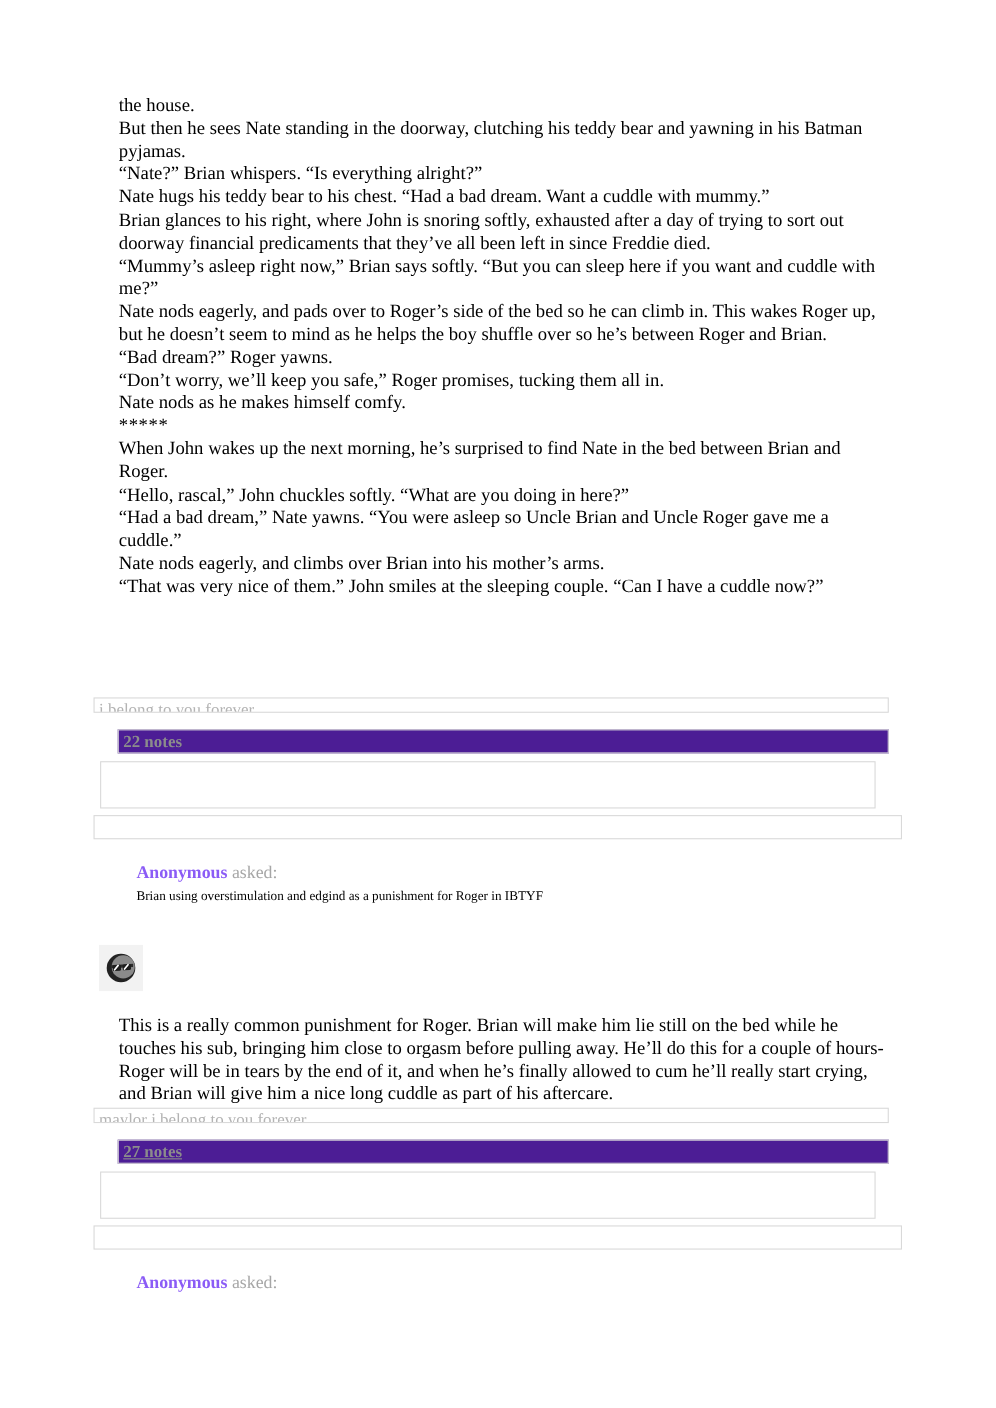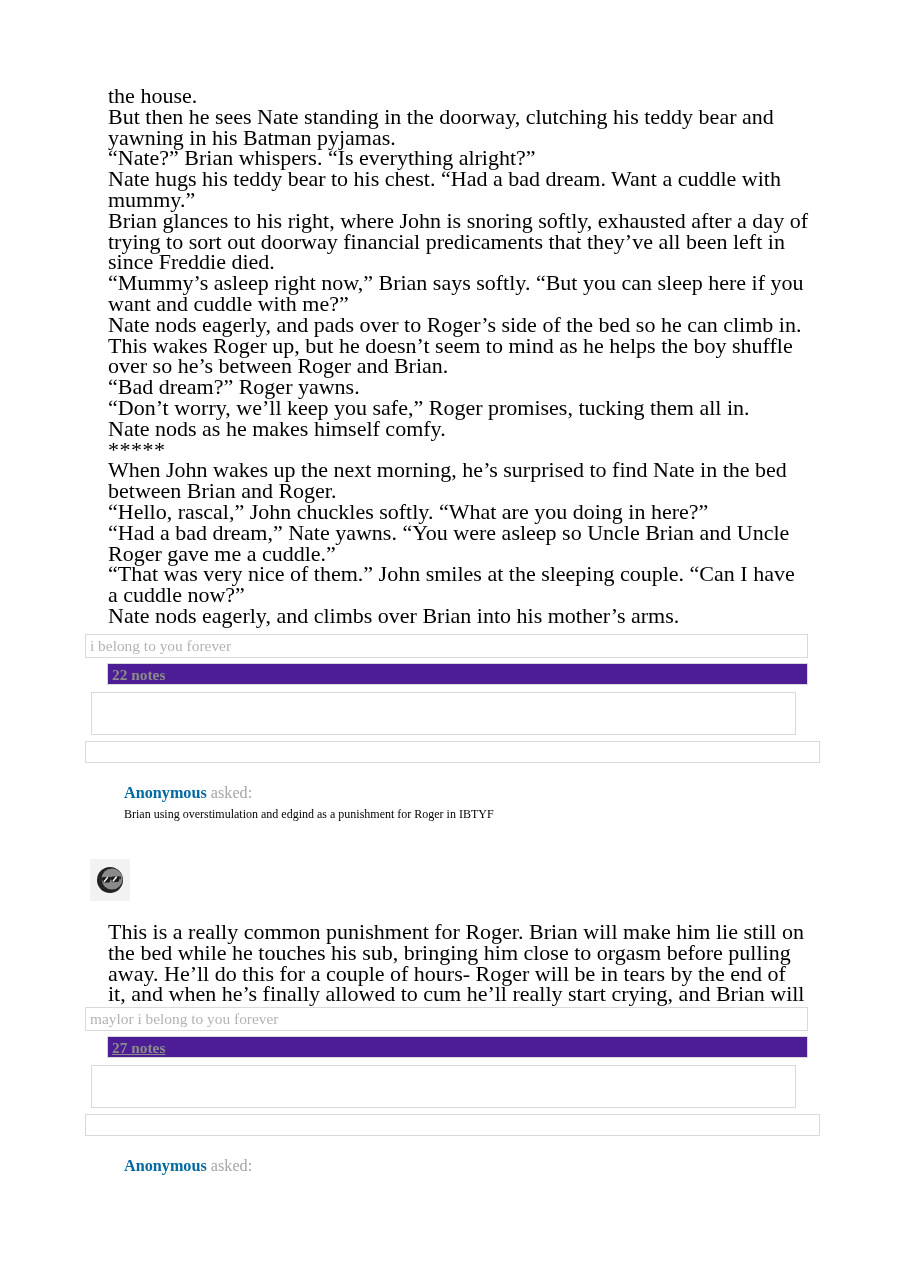--- a/index.html
+++ b/index.html
@@ -21,41 +21,41 @@
     left: 0; top: 0;
     width: 905px;
     height: 1280px;
   }
 
   
   .prose {
     position: absolute;
     left: 108px;
     width: 700px;
-    font-size: 22px;
+    font-size: 17px;
     line-height: 20.8px;
     color: #000;
     text-align: left;
   }
   .prose p {
     margin: 0;
   }
   .prose em { font-style: italic; }
 
   #story-block { top: 86px; }
 
   .stars {
     letter-spacing: 0.5px;
   }
 
   .tag-box {
     position: absolute;
     left: 85px;
     width: 723px;
-    height: 24px;
+    height: 14px;
     box-sizing: border-box;
     border: 1px solid #d9d9d9;
     background: #ffffff;
     padding: 1px 4px 0 4px;
     font-size: 15.4px;
     line-height: 20px;
     color: #b3b3b3;
     white-space: nowrap;
     overflow: hidden;
   }
@@ -100,21 +100,21 @@
   
   .ask-line {
     position: absolute;
     left: 124px;
     font-size: 16.2px;
     line-height: 20px;
     white-space: nowrap;
   }
   .ask-name {
     font-weight: bold;
-    color: #0369a1;
+    color: #8b5cf6;
   }
   .ask-verb {
     color: #a6a6a6;
   }
 
   .ask-question {
     position: absolute;
     left: 124px;
     width: 680px;
     font-size: 12px;
@@ -148,22 +148,22 @@
     <p>Brian glances to his right, where John is snoring softly, exhausted after a day of trying to sort out doorway financial predicaments that they’ve all been left in since Freddie died.</p>
     <p>“Mummy’s asleep right now,” Brian says softly. “But you can sleep here if you want and cuddle with me?”</p>
     <p>Nate nods eagerly, and pads over to Roger’s side of the bed so he can climb in. This wakes Roger up, but he doesn’t seem to mind as he helps the boy shuffle over so he’s between Roger and Brian.</p>
     <p>“Bad dream?” Roger yawns.</p>
     <p>“Don’t worry, we’ll keep you safe,” Roger promises, tucking them all in.</p>
     <p>Nate nods as he makes himself comfy.</p>
     <p class="stars">*****</p>
     <p>When John wakes up the next morning, he’s surprised to find Nate in the bed between Brian and Roger.</p>
     <p>“Hello, rascal,” John chuckles softly. “What are you doing in here?”</p>
     <p>“Had a bad dream,” Nate yawns. “You were asleep so Uncle Brian and Uncle Roger gave me a cuddle.”</p>
+    <p>Nate nods eagerly, and climbs over Brian into his mother’s arms.</p>
     <p>“That was very nice of them.” John smiles at the sleeping couple. “Can I have a cuddle now?”</p>
-    <p>Nate nods eagerly, and climbs over Brian into his mother’s arms.</p>
   </div>
 
   <div class="tag-box" style="top:634px;">i belong to you forever</div>
   <div class="notes-box" style="top:663px;">22 notes</div>
   <div class="empty-box-tall" style="top:692px;"></div>
   <div class="empty-box-wide" style="top:741px;"></div>
 
   <div class="ask-line" style="top:783px;">
     <span class="ask-name">Anonymous</span><span>&nbsp;</span><span class="ask-verb">asked:</span>
   </div>

